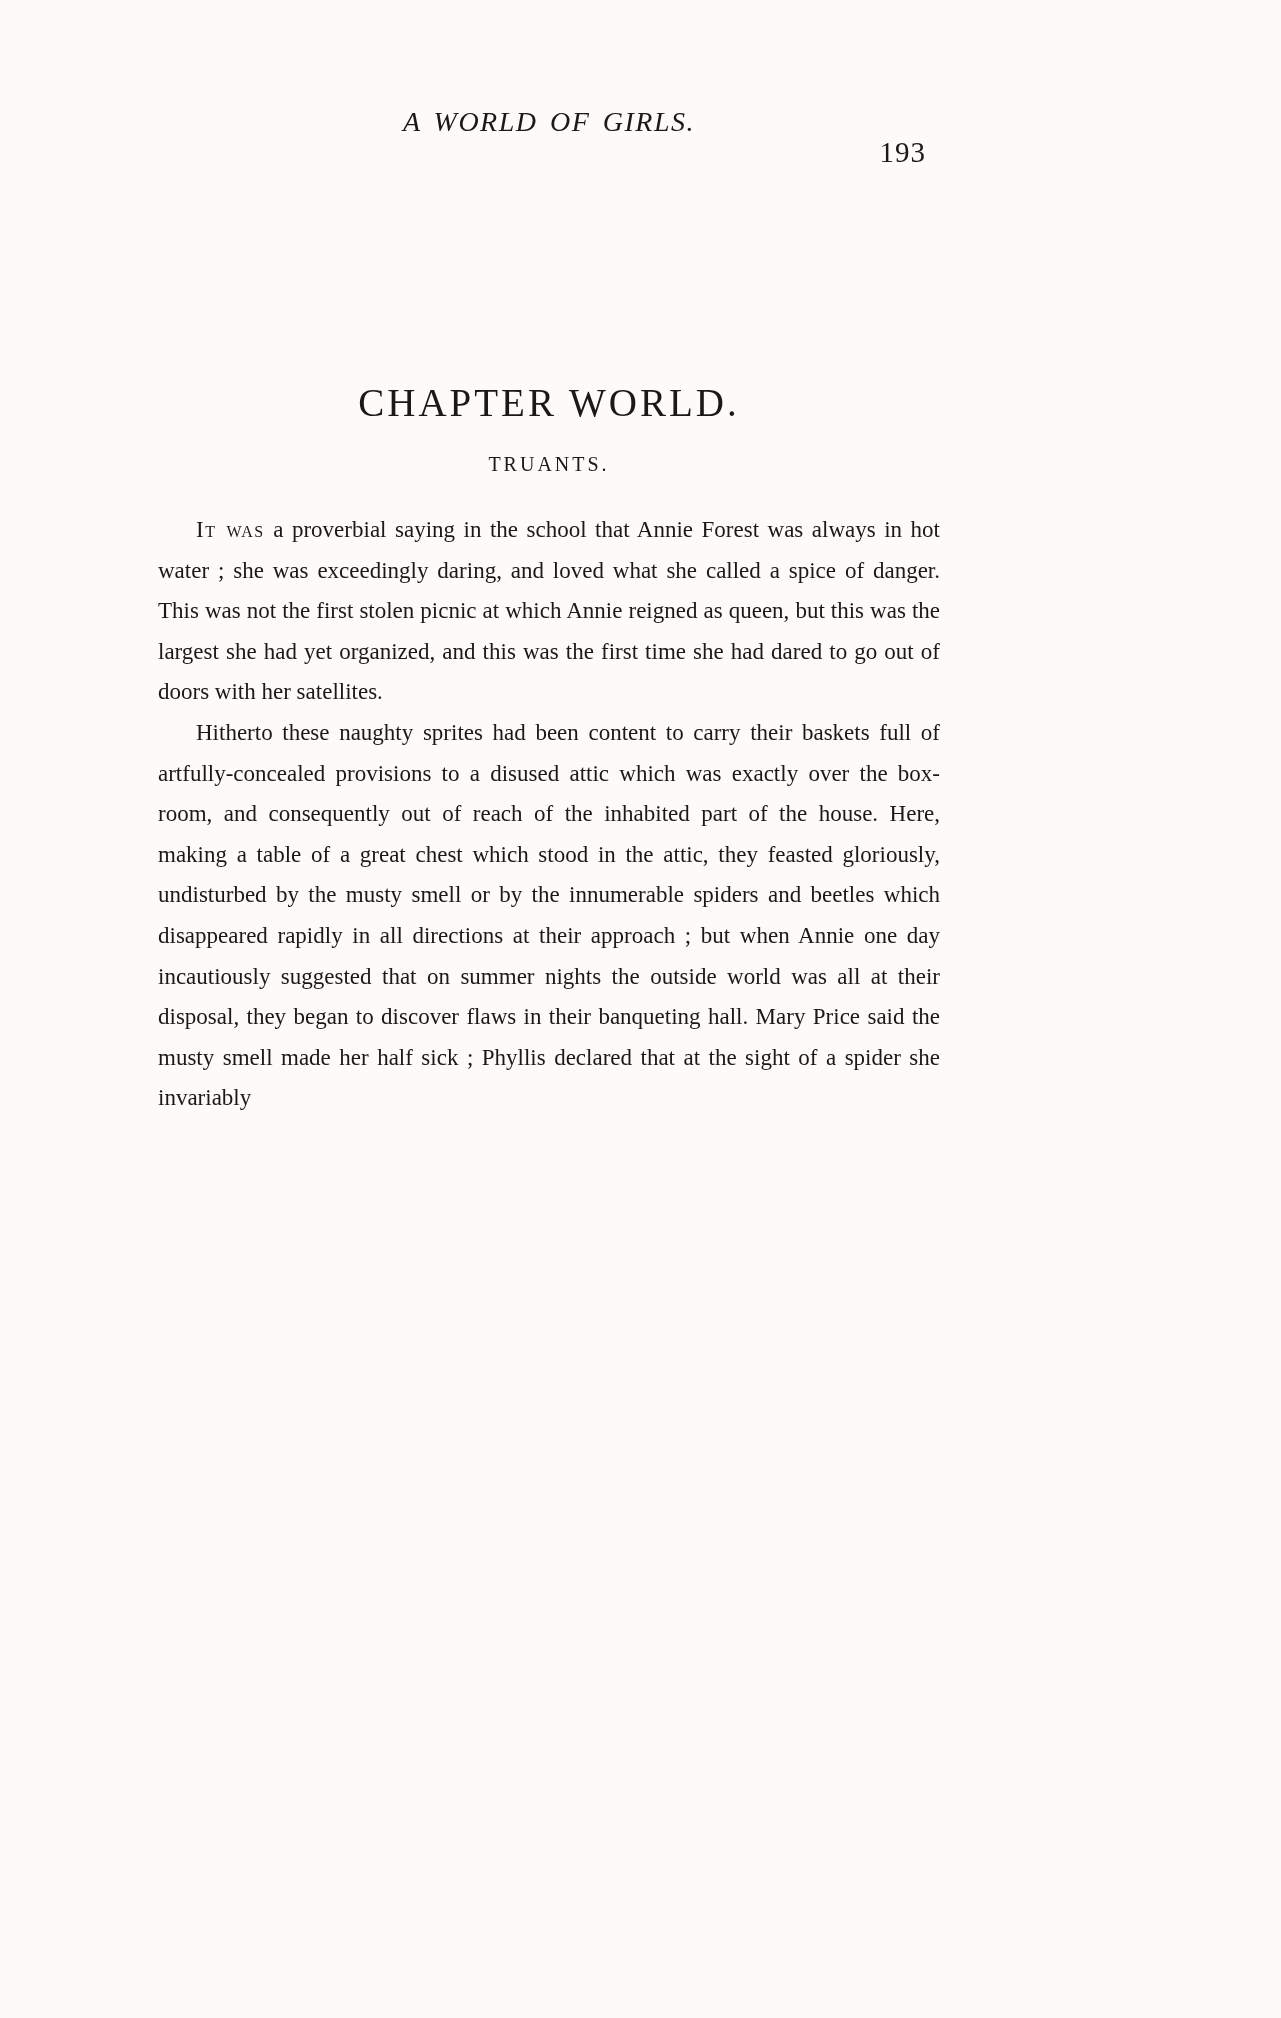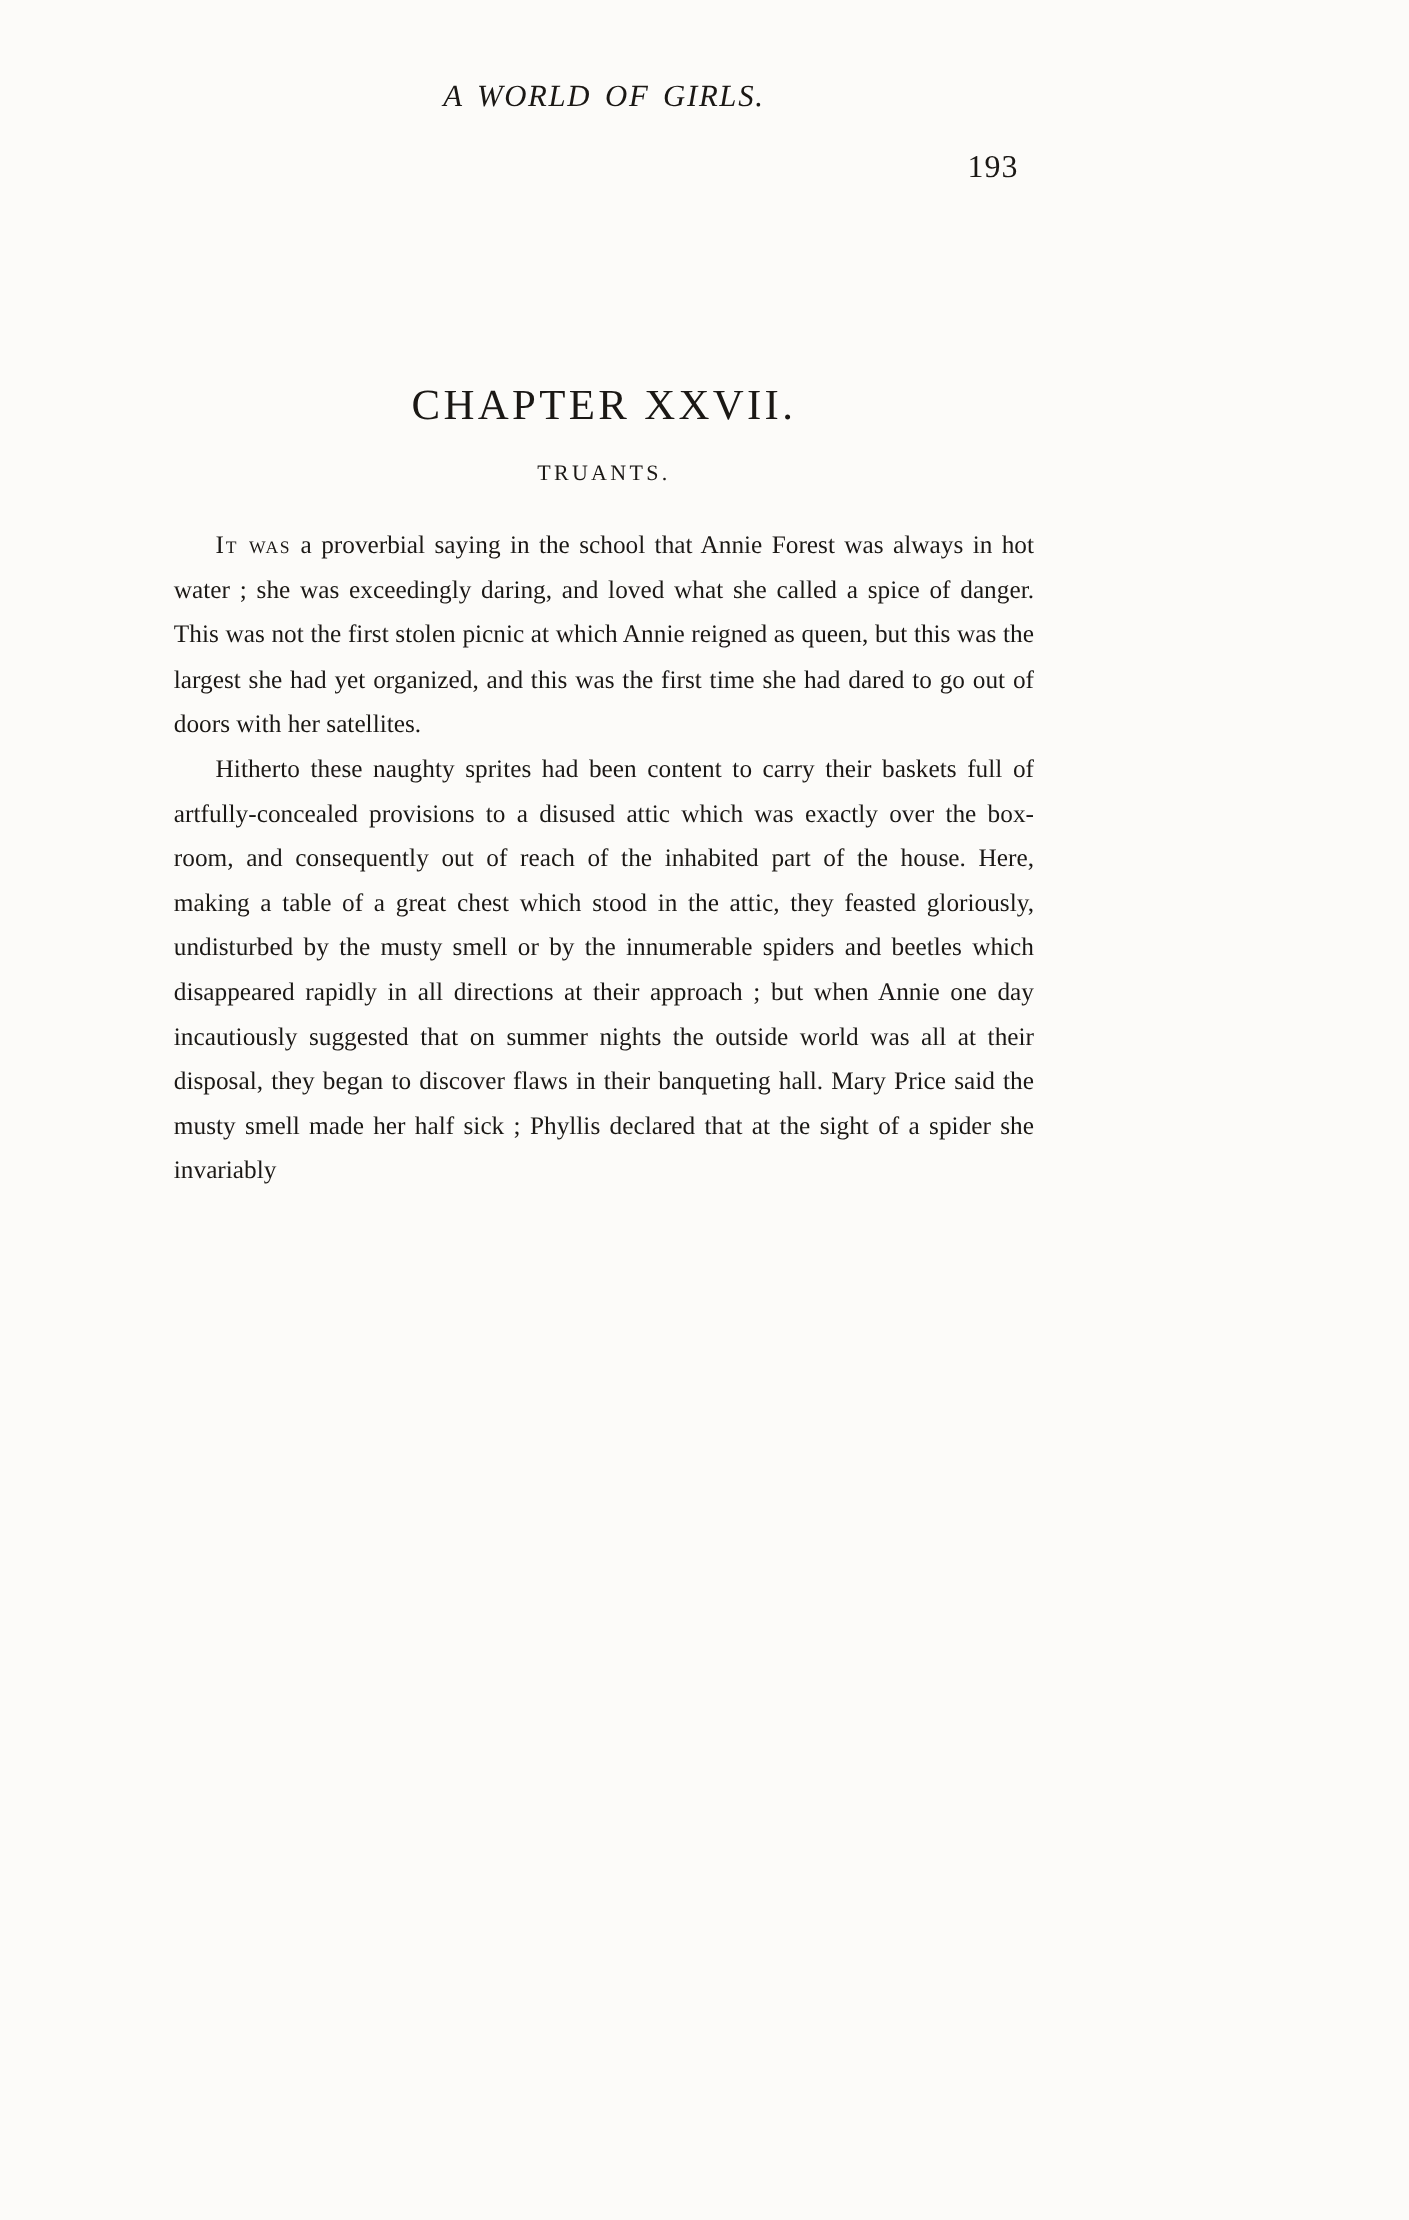--- a/index.html
+++ b/index.html
@@ -19,21 +19,21 @@
     width: 1281px;
     height: 2018px;
   }
   .text-block {
     position: relative;
     width: 782px;
     margin-left: 158px;
   }
   .running-header {
     position: relative;
-    padding-top: 72px;
+    padding-top: 106px;
     height: 38px;
   }
   .header-title {
     display: block;
     text-align: center;
     font-style: italic;
     font-size: 28px;
     letter-spacing: 1.5px;
     word-spacing: 4px;
   }
@@ -80,21 +80,21 @@
 <body>
 
 <div class="page">
   <div class="text-block">
 
     <div class="running-header">
       <span class="header-title">A WORLD OF GIRLS.</span>
       <span class="page-number">193</span>
     </div>
 
-    <h1 class="chapter-heading">CHAPTER XXVII.</h1>
+    <h1 class="chapter-heading">CHAPTER WORLD.</h1>
 
     <h2 class="section-title">TRUANTS.</h2>
 
     <div class="body-text">
       <p><span class="smallcaps">It was</span><span> a proverbial saying in the school that Annie Forest was always in hot water ; she was exceedingly daring, and loved what she called a spice of danger. This was not the first stolen picnic at which Annie reigned as queen, but this was the largest she had yet organized, and this was the first time she had dared to go out of doors with her satellites.</span></p>
       <p>Hitherto these naughty sprites had been content to carry their baskets full of artfully-concealed provisions to a disused attic which was exactly over the box-room, and consequently out of reach of the inhabited part of the house. Here, making a table of a great chest which stood in the attic, they feasted gloriously, undisturbed by the musty smell or by the innumerable spiders and beetles which disappeared rapidly in all directions at their approach ; but when Annie one day incautiously suggested that on summer nights the outside world was all at their disposal, they began to discover flaws in their banqueting hall. Mary Price said the musty smell made her half sick ; Phyllis declared that at the sight of a spider she invariably</p>
     </div>
 
   </div>
 </div>

